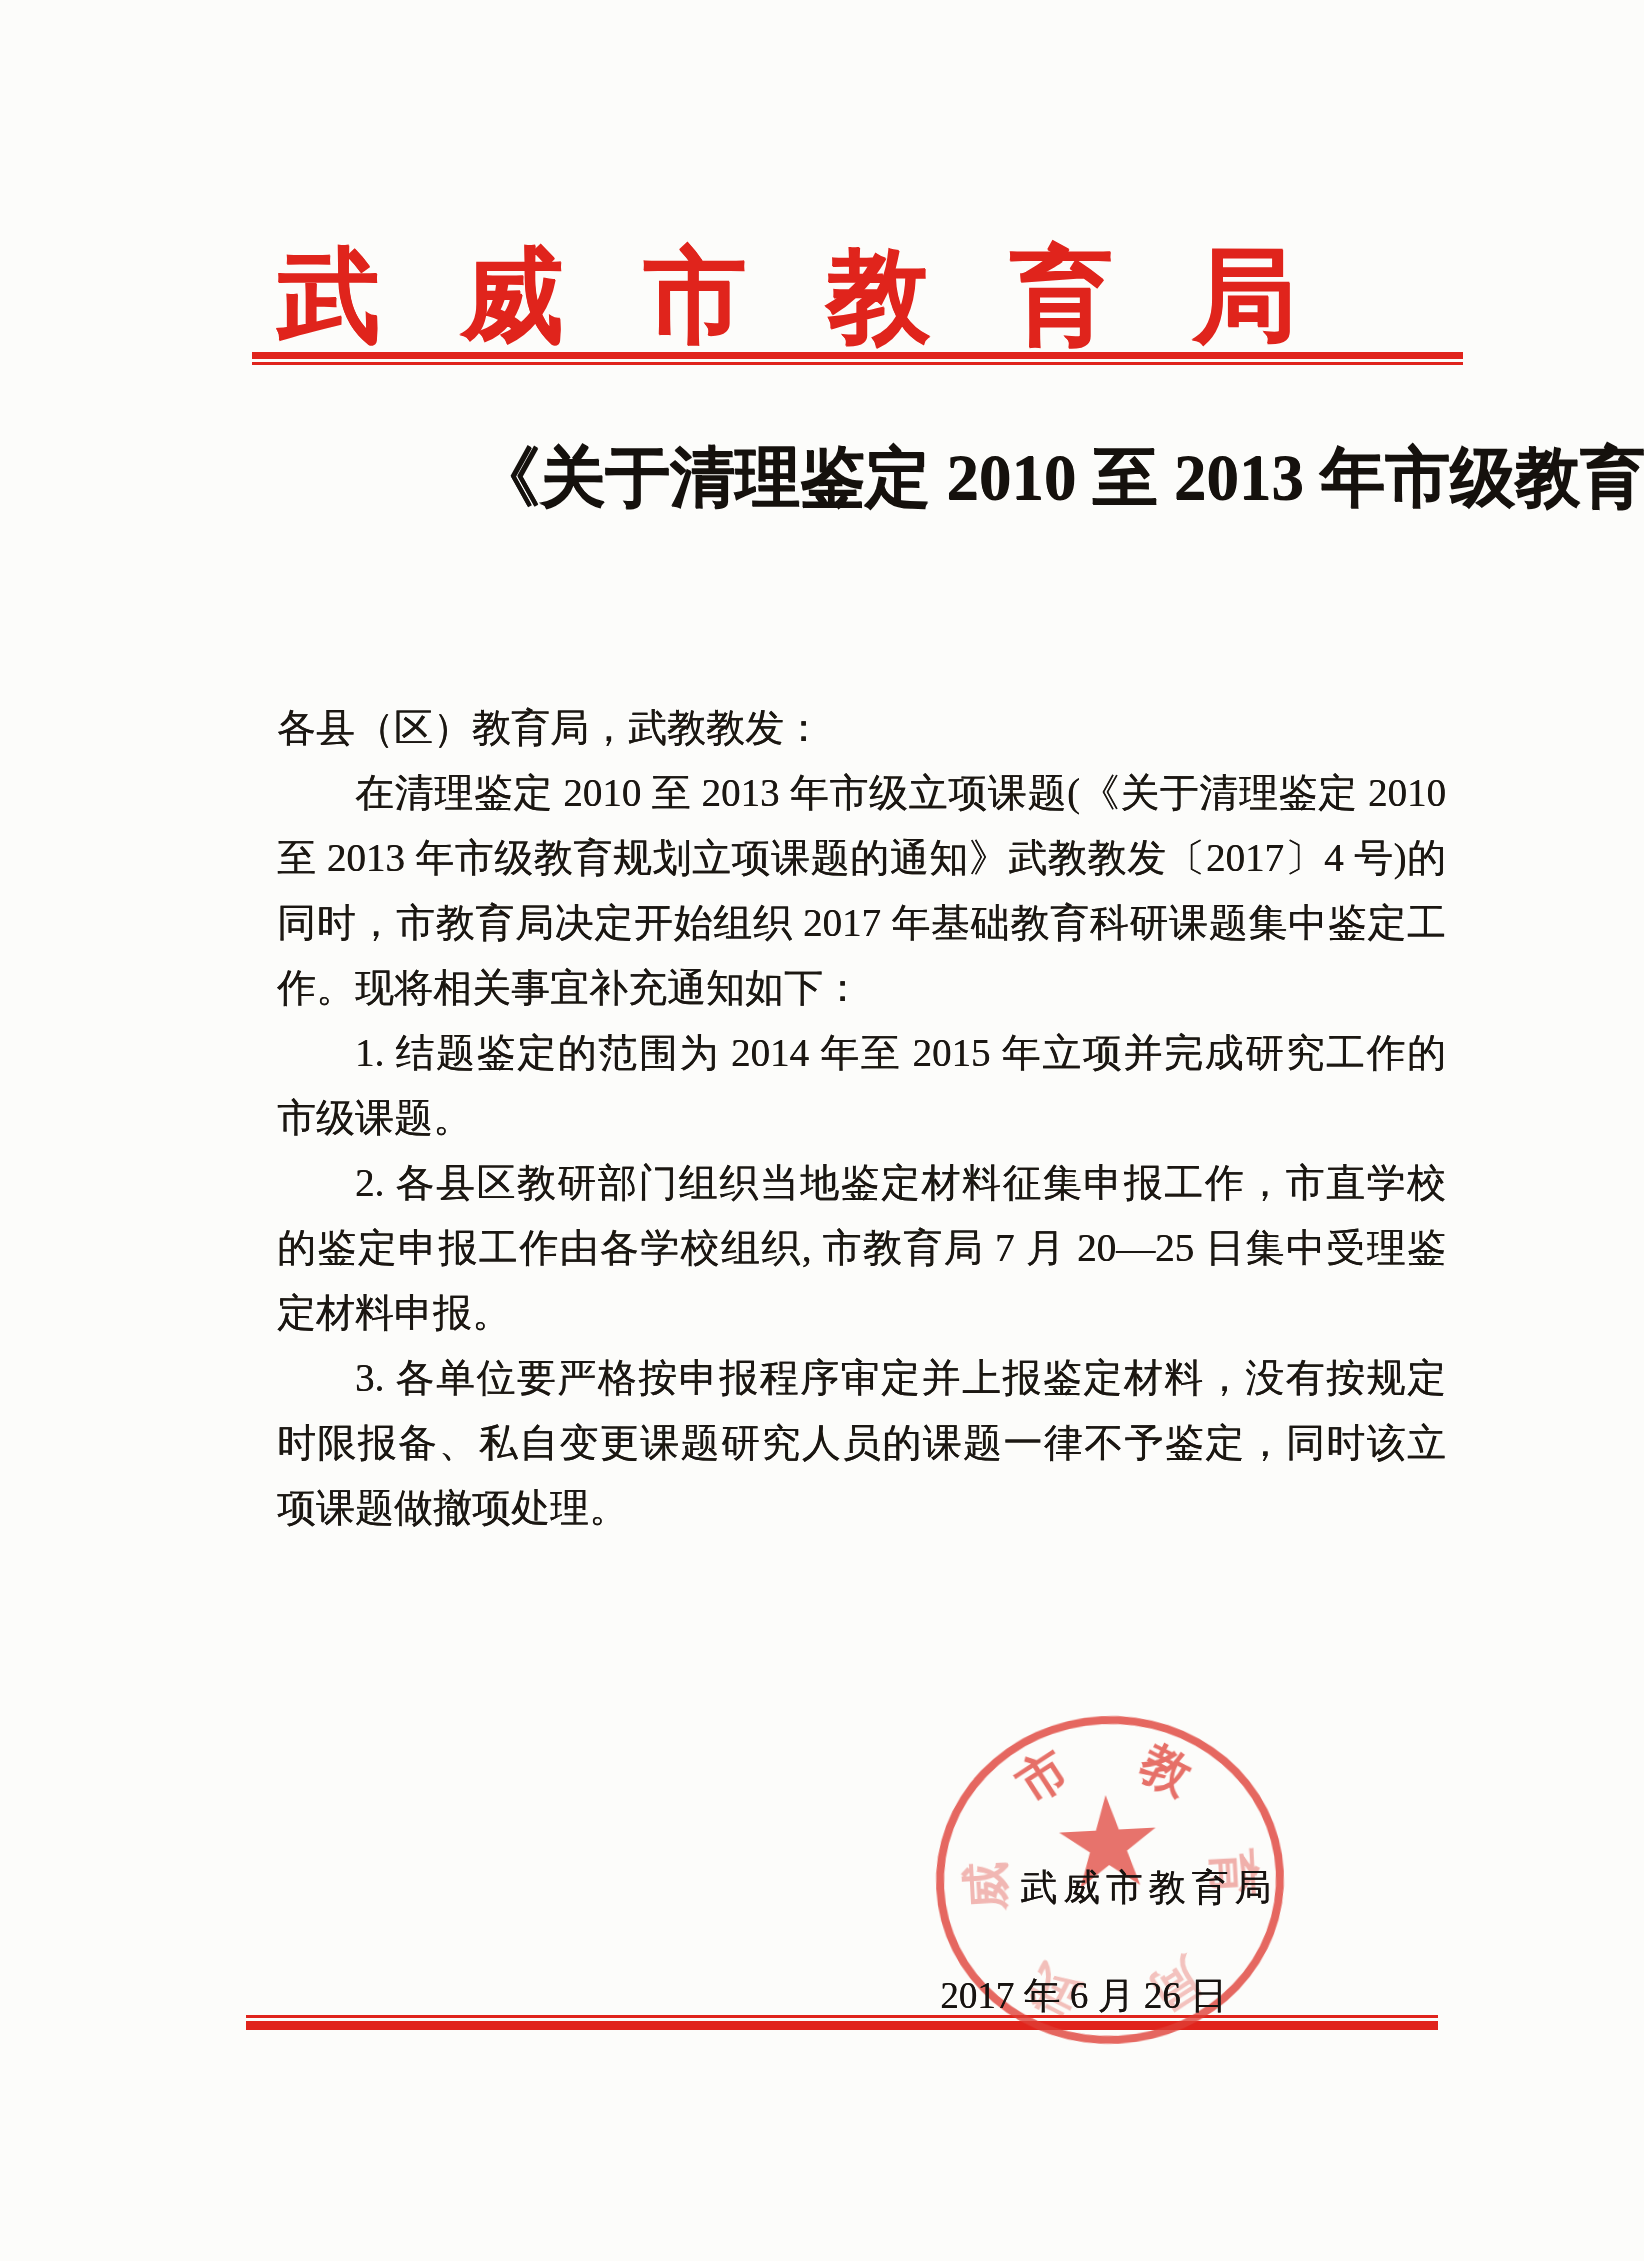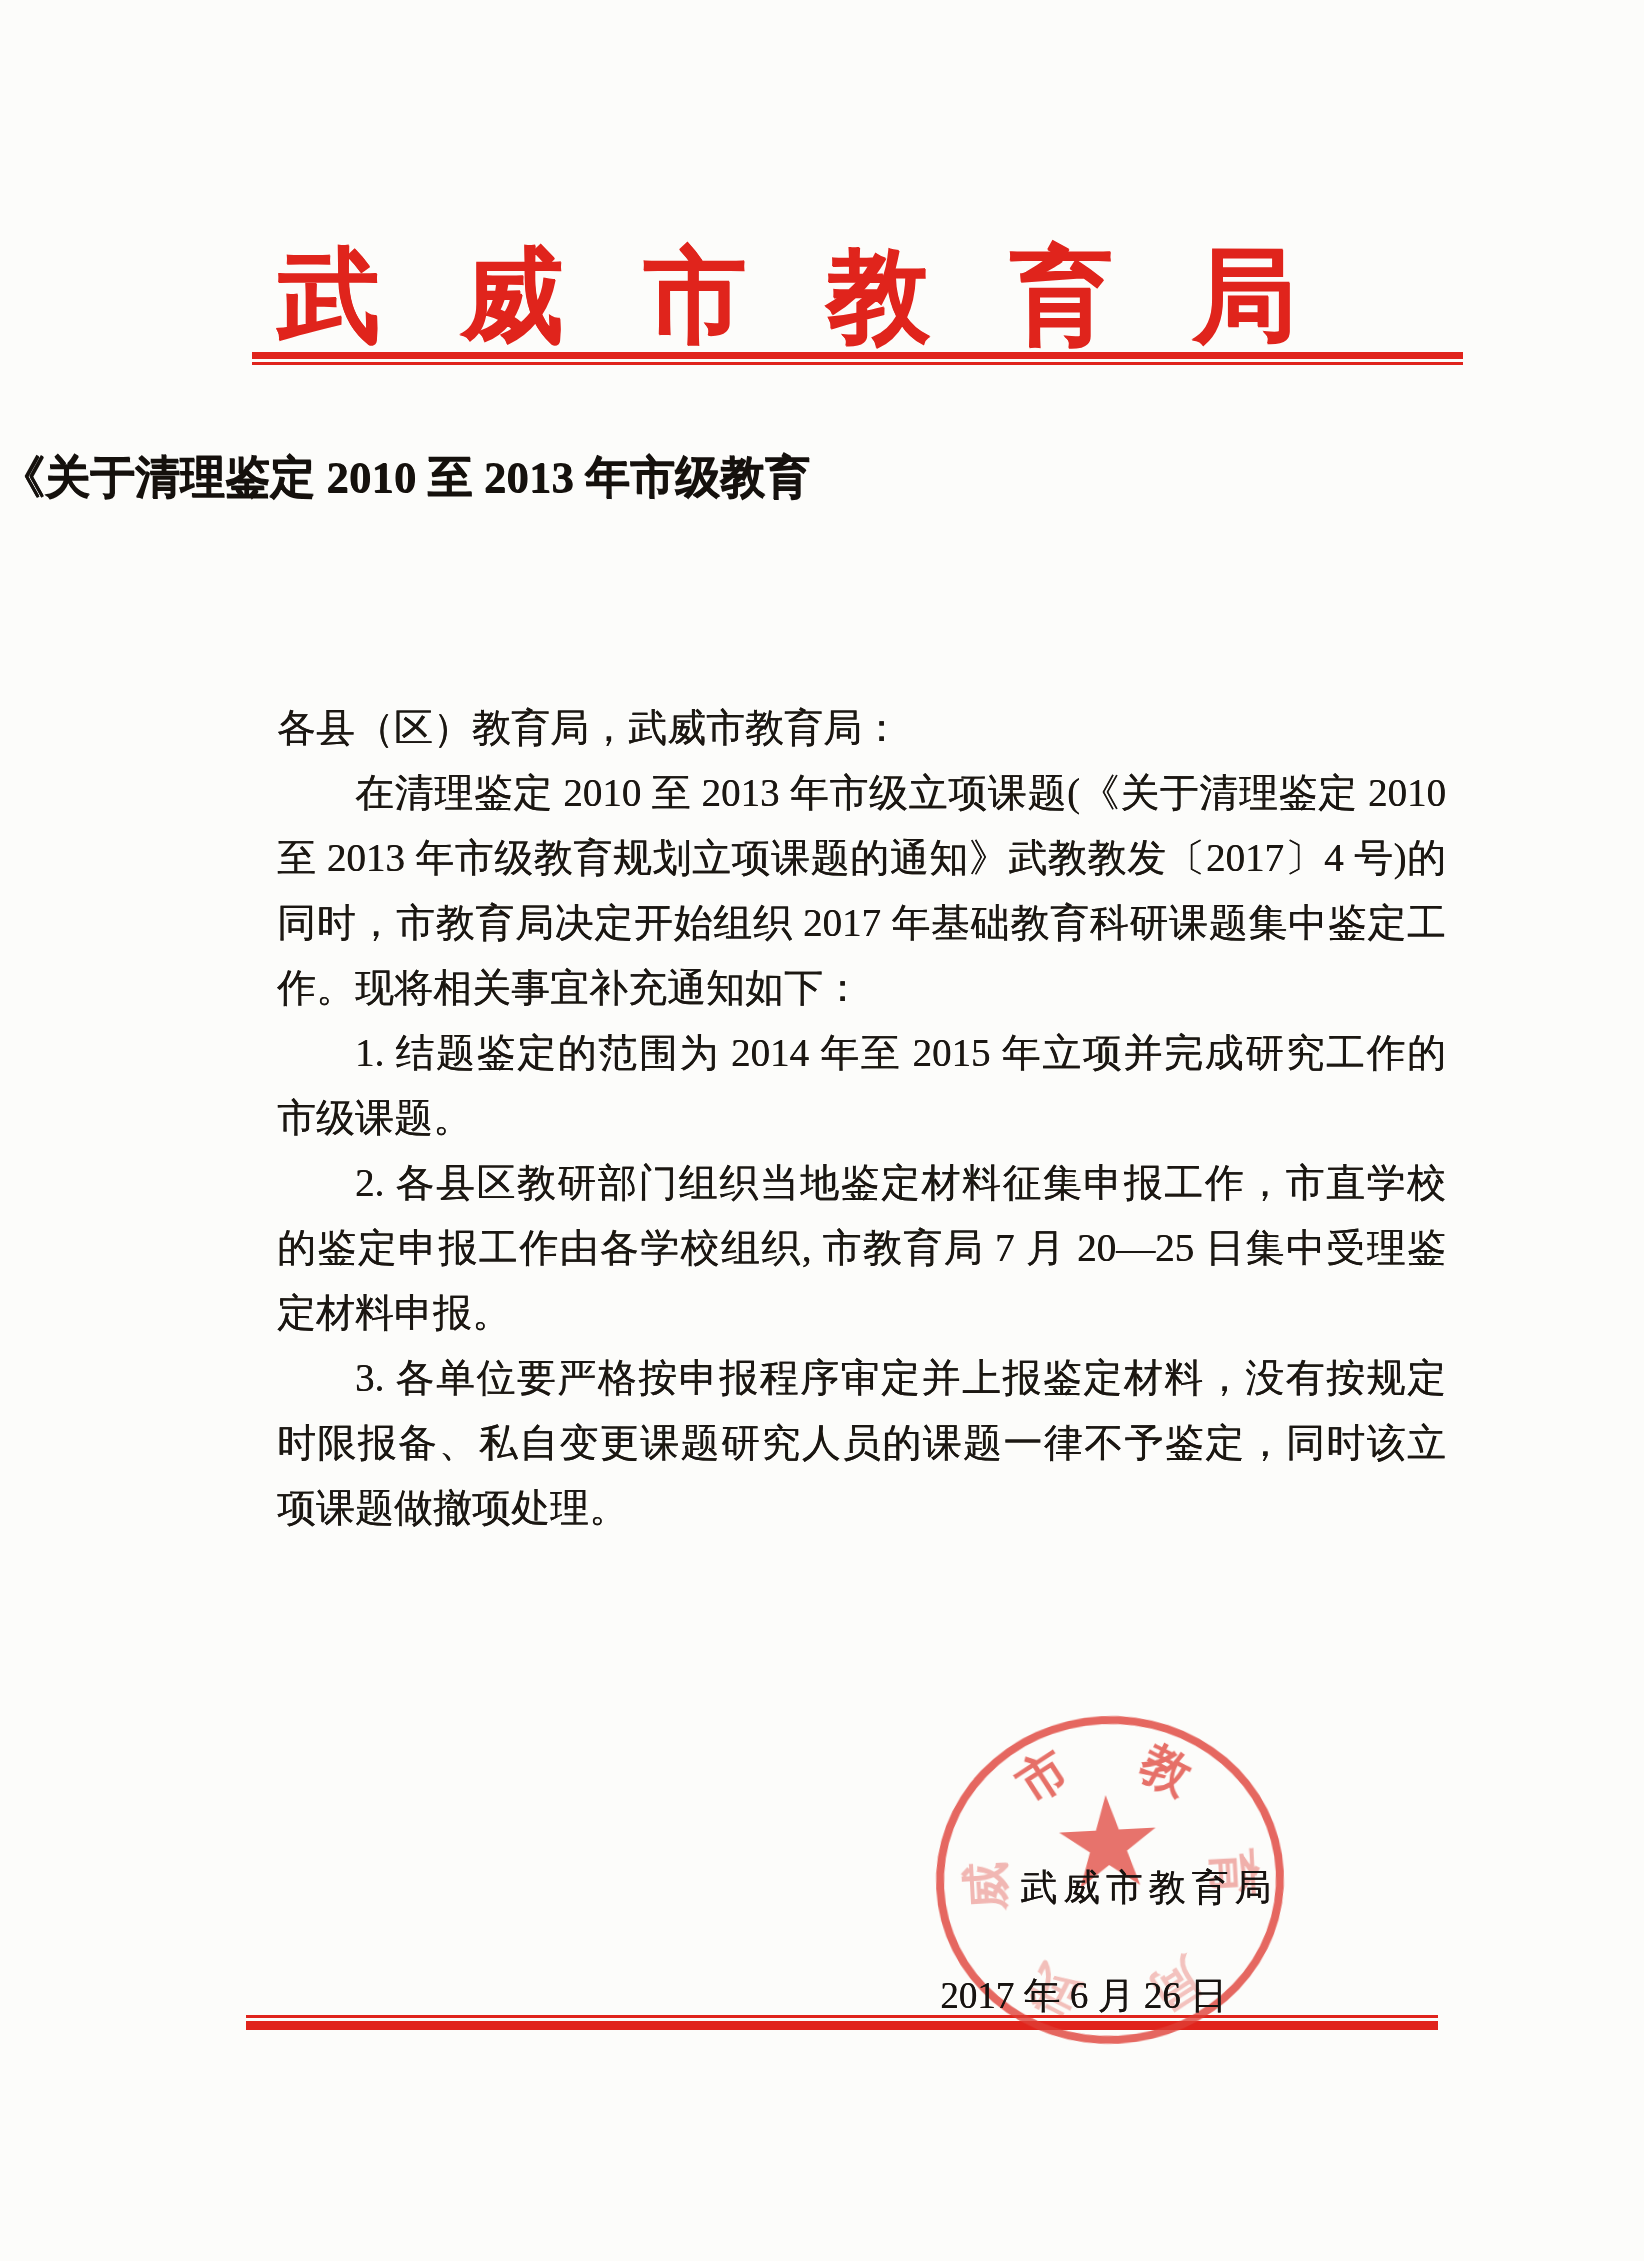--- a/index.html
+++ b/index.html
@@ -21,22 +21,22 @@
     text-shadow:0.6px 0.6px 0 var(--red);
   }
   .rule{position:absolute;background:var(--red);}
   .rule-top-thick{left:252px;top:352px;width:1211px;height:7px;}
   .rule-top-thin {left:252px;top:362px;width:1211px;height:2.6px;}
   .rule-bot-thin {left:246px;top:2015px;width:1192px;height:3.2px;}
   .rule-bot-thick{left:246px;top:2021px;width:1192px;height:9px;}
   
   .doc-title{
     position:absolute;left:0;top:428px;width:1645px;
-    text-align:left;color:#15110d;
-    font-size:45px;font-weight:700;line-height:98px;
+    text-align:right;color:#15110d;
+    font-size:65px;font-weight:700;line-height:98px;
     text-shadow:0.6px 0.6px 0 #15110d;
   }
   
   .body-text{
     position:absolute;left:277px;top:695px;width:1169px;
     font-size:39px;line-height:65px;color:#1b1712;
     text-align:justify;
     text-shadow:0.3px 0.3px 0 #1b1712;
   }
   .body-text p{margin:0;padding:0;text-indent:2em;}
@@ -103,21 +103,21 @@
   </div>
 
   <div class="rule rule-top-thick"></div>
   <div class="rule rule-top-thin"></div>
 
   <div class="doc-title">
     <div>《关于清理鉴定 2010 至 2013 年市级教育</div>
   </div>
 
   <div class="body-text">
-    <p class="no-indent">各县（区）教育局，武威市教育局：</p>
+    <p class="no-indent">各县（区）教育局，武教教发：</p>
     <p>在清理鉴定 2010 至 2013 年市级立项课题(《关于清理鉴定 2010 至 2013 年市级教育规划立项课题的通知》武教教发〔2017〕4 号)的同时，市教育局决定开始组织 2017 年基础教育科研课题集中鉴定工作。现将相关事宜补充通知如下：</p>
     <p>1. 结题鉴定的范围为 2014 年至 2015 年立项并完成研究工作的市级课题。</p>
     <p>2. 各县区教研部门组织当地鉴定材料征集申报工作，市直学校的鉴定申报工作由各学校组织, 市教育局 7 月 20—25 日集中受理鉴定材料申报。</p>
     <p>3. 各单位要严格按申报程序审定并上报鉴定材料，没有按规定时限报备、私自变更课题研究人员的课题一律不予鉴定，同时该立项课题做撤项处理。</p>
   </div>
 
   <div class="seal">
     <div class="seal-ring"></div>
     <span class="seal-char" style="transform:rotate(-150deg) translateY(-123px);">武</span>
     <span class="seal-char" style="transform:rotate(-90deg)  translateY(-123px);">威</span>

